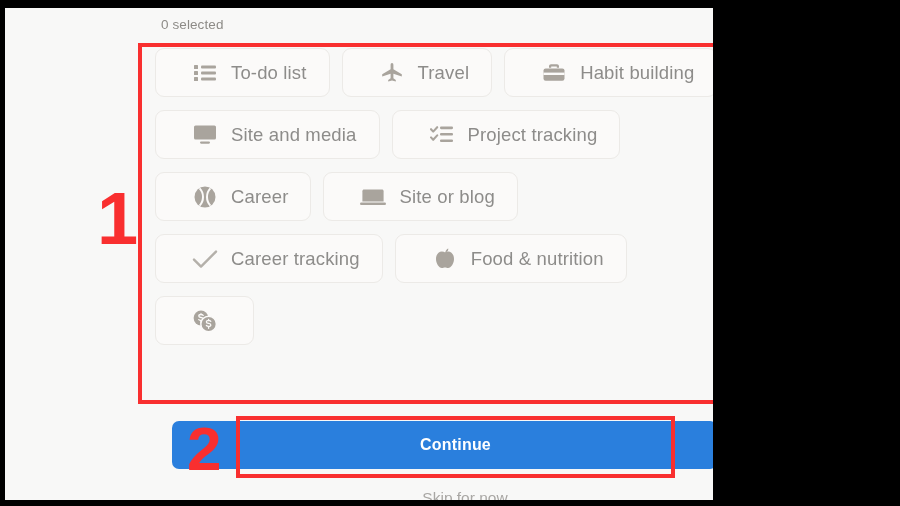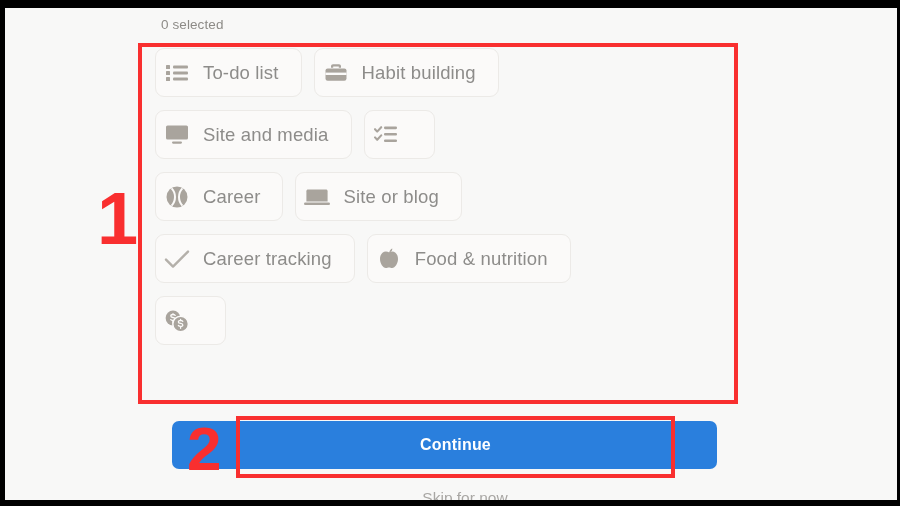--- a/index.html
+++ b/index.html
@@ -21,21 +21,21 @@
     height: 506px;
     background: #000000;
     box-sizing: border-box;
   }
 
   
   #page-surface {
     position: absolute;
     left: 5px;
     top: 8px;
-    width: 892px;
+    width: 708px;
     height: 492px;
     background: #f8f8f7;
     overflow: hidden;
   }
 
   
   #selected-count {
     position: absolute;
     left: 156px;
     top: 9px;
@@ -56,21 +56,21 @@
     display: flex;
     flex-direction: row;
     align-items: flex-start;
     margin-bottom: 13px;
   }
   .chip {
     display: inline-flex;
     align-items: center;
     height: 49px;
     box-sizing: border-box;
-    padding: 0 22px 0 8px;
+    padding: 0 22px 0 36px;
     margin-right: 12px;
     border: 1px solid #eceae7;
     border-radius: 9px;
     background: #fbfaf9;
     color: #8d8c8a;
     font-size: 18.5px;
     letter-spacing: 0.15px;
     white-space: nowrap;
     cursor: pointer;
   }
@@ -156,20 +156,28 @@
               <rect x="0" y="7" width="4" height="4" rx="0.6" fill="#a9a49d"></rect>
               <rect x="0" y="13" width="4" height="4" rx="0.6" fill="#a9a49d"></rect>
               <rect x="7" y="1.5" width="15" height="3" rx="1" fill="#a9a49d"></rect>
               <rect x="7" y="7.5" width="15" height="3" rx="1" fill="#a9a49d"></rect>
               <rect x="7" y="13.5" width="15" height="3" rx="1" fill="#a9a49d"></rect>
             </svg>
           </span>
           <span class="chip-label">To-do list</span>
         </div>
 
+        <div class="chip">
+          <span class="chip-icon">
+            <svg width="24" height="24" viewBox="0 0 24 24">
+              <path d="M12 2c-0.9 0-1.4 0.9-1.4 2.1v4.2L2.2 13.2v2.2l8.4-2.6v4.4l-2.4 1.7v1.6l3.8-1 3.8 1v-1.6l-2.4-1.7v-4.4l8.4 2.6v-2.2l-8.4-4.9V4.1C13.4 2.9 12.9 2 12 2z" fill="#a9a49d"></path>
+            </svg>
+          </span>
+          <span class="chip-label">Travel</span>
+        </div>
 
         <div class="chip">
           <span class="chip-icon">
             <svg width="24" height="22" viewBox="0 0 24 22">
               <path d="M9 2.2h6c1.1 0 2 0.9 2 2v1.6h-2.2V4.6H9.2v1.2H7V4.2c0-1.1 0.9-2 2-2z" fill="#a9a49d"></path>
               <rect x="1.5" y="6.4" width="21" height="12.4" rx="2.2" fill="#a9a49d"></rect>
               <rect x="1.5" y="10.6" width="21" height="2.4" fill="#fbfaf9"></rect>
             </svg>
           </span>
           <span class="chip-label">Habit building</span>
@@ -190,20 +198,21 @@
         <div class="chip">
           <span class="chip-icon">
             <svg width="24" height="20" viewBox="0 0 24 20">
               <path d="M1 4.2l2.2 2.4 4-4.4" stroke="#a9a49d" stroke-width="2.1" fill="none" stroke-linecap="round" stroke-linejoin="round"></path>
               <path d="M1 12.4l2.2 2.4 4-4.4" stroke="#a9a49d" stroke-width="2.1" fill="none" stroke-linecap="round" stroke-linejoin="round"></path>
               <rect x="10" y="1.6" width="13" height="2.6" rx="1.1" fill="#a9a49d"></rect>
               <rect x="10" y="8" width="13" height="2.6" rx="1.1" fill="#a9a49d"></rect>
               <rect x="10" y="14.4" width="13" height="2.6" rx="1.1" fill="#a9a49d"></rect>
             </svg>
           </span>
+          <span class="chip-label">Project tracking</span>
         </div>
       </div>
 
       <div class="chip-row">
         <div class="chip">
           <span class="chip-icon">
             <svg width="24" height="24" viewBox="0 0 24 24">
               <circle cx="12" cy="12" r="10.5" fill="#a9a49d"></circle>
               <path d="M6.6 3.4c2.2 2.2 3.4 5.2 3.4 8.6s-1.2 6.4-3.4 8.6" stroke="#fbfaf9" stroke-width="2" fill="none"></path>
               <path d="M17.4 3.4c-2.2 2.2-3.4 5.2-3.4 8.6s1.2 6.4 3.4 8.6" stroke="#fbfaf9" stroke-width="2" fill="none"></path>

